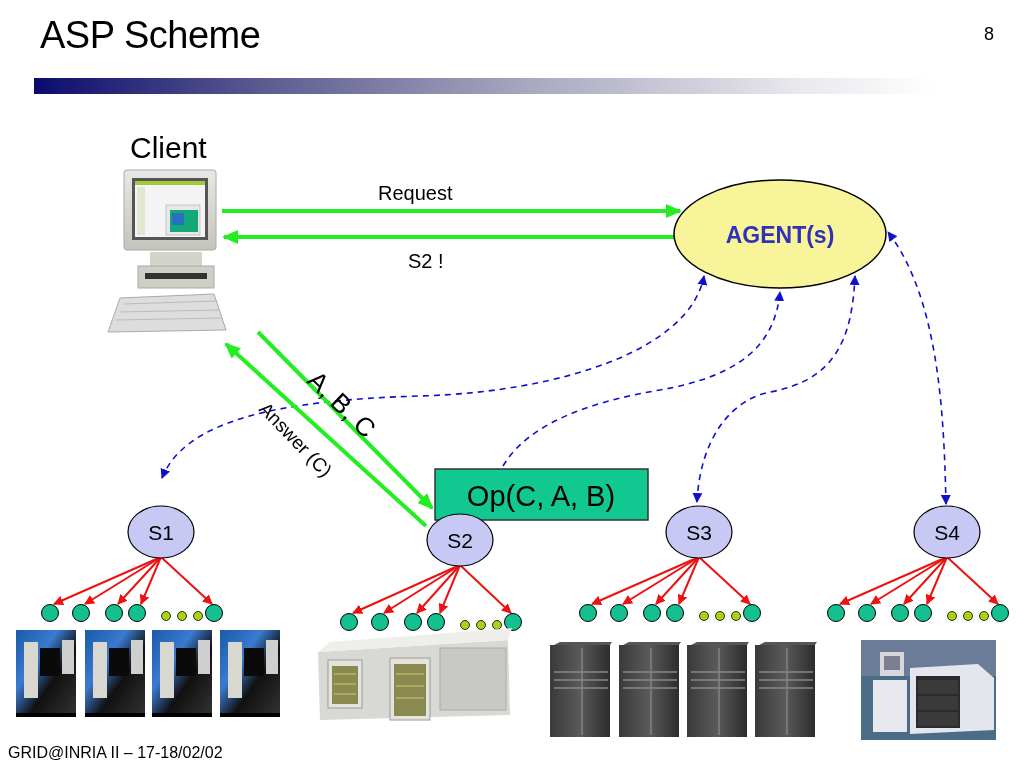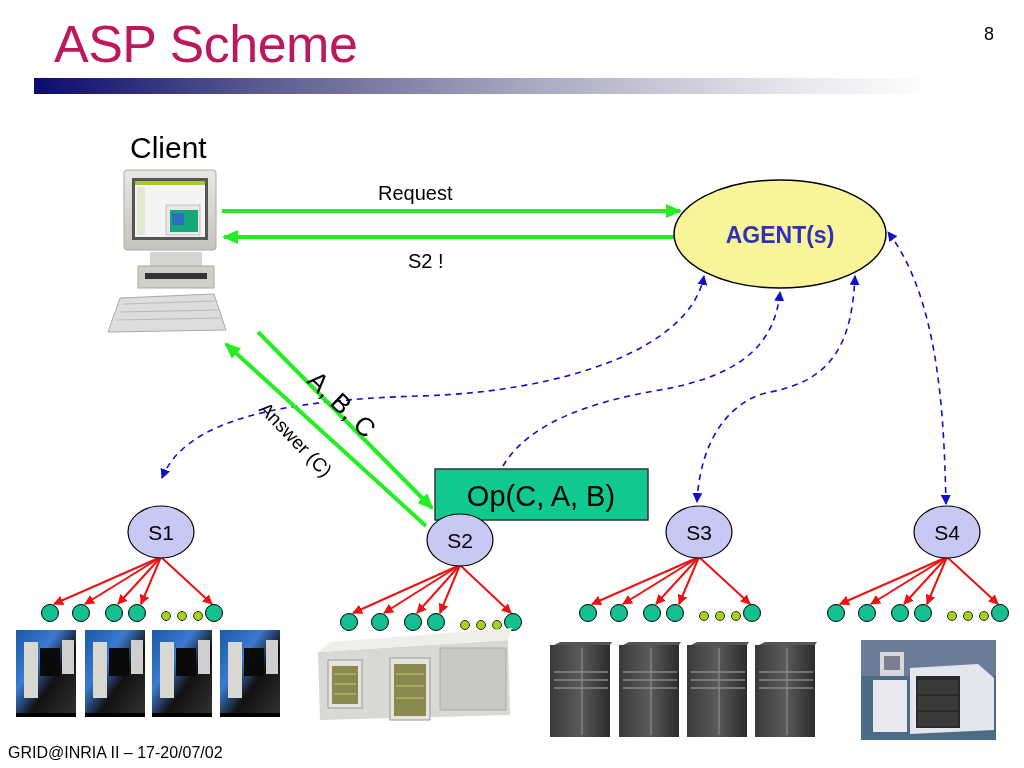--- a/index.html
+++ b/index.html
@@ -1,17 +1,17 @@
 <!DOCTYPE html>
 <html><head>
   <meta charset="utf-8">
   <style>
     html, body { margin: 0; padding: 0; background: #ffffff; }
     body { width: 1024px; height: 768px; position: relative; overflow: hidden; font-family: "Liberation Sans", sans-serif; }
-    .title { position: absolute; left: 54px; top: 14px; font-size: 52px; color: #be185d; letter-spacing: -0.5px; }
+    .title { position: absolute; left: 40px; top: 14px; font-size: 38px; color: #000000; letter-spacing: -0.5px; }
     .page-num { position: absolute; left: 984px; top: 24px; font-size: 18px; color: #000; }
     .title-bar { position: absolute; left: 34px; top: 78px; width: 900px; height: 16px;
       background: linear-gradient(to right, #0b0b6e 0%, #5a5a90 25%, #a8a8c0 55%, #e8e8ee 85%, #ffffff 100%); }
     .footer { position: absolute; left: 8px; top: 744px; font-size: 16px; color: #000; }
     svg.diagram { position: absolute; left: 0; top: 0; }
     .lbl { font-family: "Liberation Sans", sans-serif; }
   </style>
 </head>
 <body>
 
@@ -265,13 +265,13 @@
     <rect x="880" y="652" width="24" height="24" fill="#d8d8dc"></rect>
     <rect x="884" y="656" width="16" height="14" fill="#7a8090"></rect>
     <polygon points="910,668 978,664 994,678 994,730 910,734" fill="#e4e6ee"></polygon>
     <rect x="916" y="676" width="44" height="52" fill="#2a2a2a"></rect>
     <rect x="918" y="680" width="40" height="14" fill="#3a3a3a"></rect>
     <rect x="918" y="696" width="40" height="14" fill="#3a3a3a"></rect>
     <rect x="918" y="712" width="40" height="14" fill="#3a3a3a"></rect>
   </g>
 </svg>
 
-<div class="footer">GRID@INRIA II  – 17-20/07/02</div>
+<div class="footer">GRID@INRIA II  – 17-18/02/02</div>
 
 </body></html>

